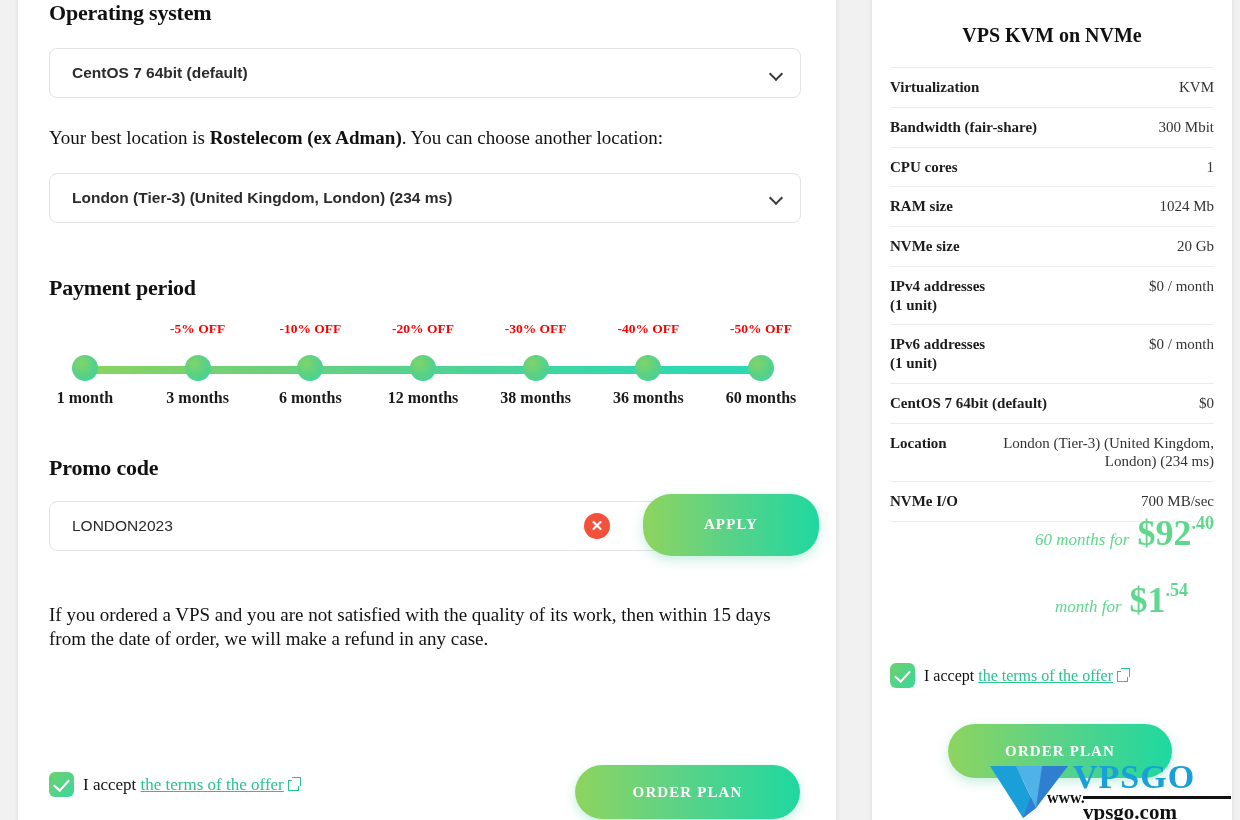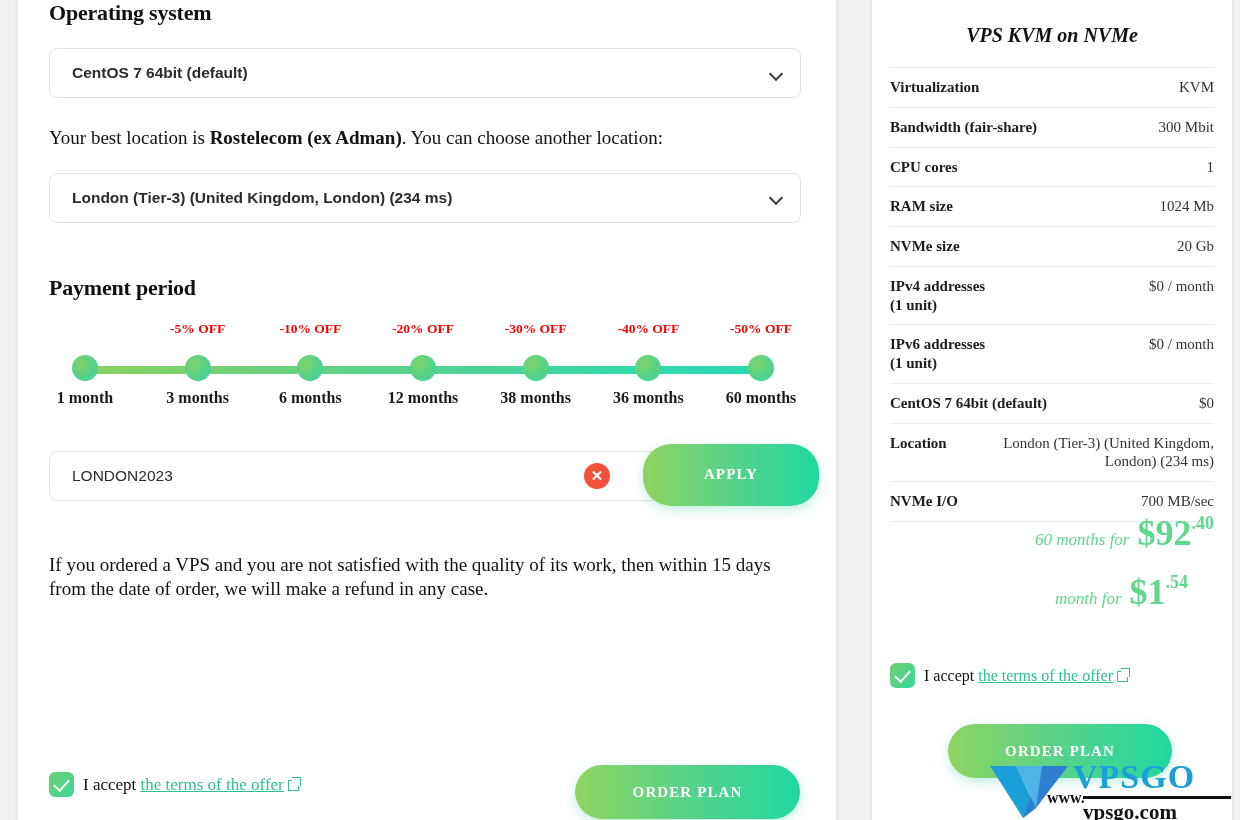--- a/index.html
+++ b/index.html
@@ -264,21 +264,20 @@
 
   
   .r-title {
     position: absolute;
     left: 0; top: 38px;
     width: 360px;
     text-align: center;
     font-size: 20px;
     font-weight: bold;
     color: #111;
-    font-style: italic;
   }
   .spec-table {
     position: absolute;
     left: 18px; top: 81px;
     width: 324px;
   }
   .spec-row {
     display: flex;
     justify-content: space-between;
     align-items: flex-start;
@@ -324,21 +323,21 @@
     font-weight: bold;
     font-family: "Liberation Serif", serif;
     margin-left: 8px;
   }
   .price-line .cents {
     font-size: 18px;
     font-weight: bold;
     font-family: "Liberation Serif", serif;
     vertical-align: 16px;
   }
-  #price-line-2 { margin-top: 22px; padding-right: 26px; }
+  #price-line-2 { margin-top: 30px; padding-right: 26px; }
 
   #right-accept { position: absolute; left: 890px; top: 663px; }
   #right-accept .accept-text { font-size: 16px; }
 
   #right-order-button {
     position: absolute;
     left: 948px; top: 724px;
     width: 224px; height: 54px;
     font-size: 15px;
   }
@@ -447,20 +446,21 @@
               <div class="stop-label">36 months</div>
             </div>
             <div class="slider-stop" style="left: 712px;">
               <div class="stop-off">-50% OFF</div>
               <div class="stop-dot"></div>
               <div class="stop-label">60 months</div>
             </div>
           </div>
       </div>
 
+      <h2 class="section-title" id="promo-title">Promo code</h2>
 
       <div class="promo-row">
         <div class="promo-input">
           <span>LONDON2023</span>
         </div>
         <div class="promo-clear">
           <span>✕</span>
         </div>
         <div class="btn-green" id="apply-button">
           <span>APPLY</span>

